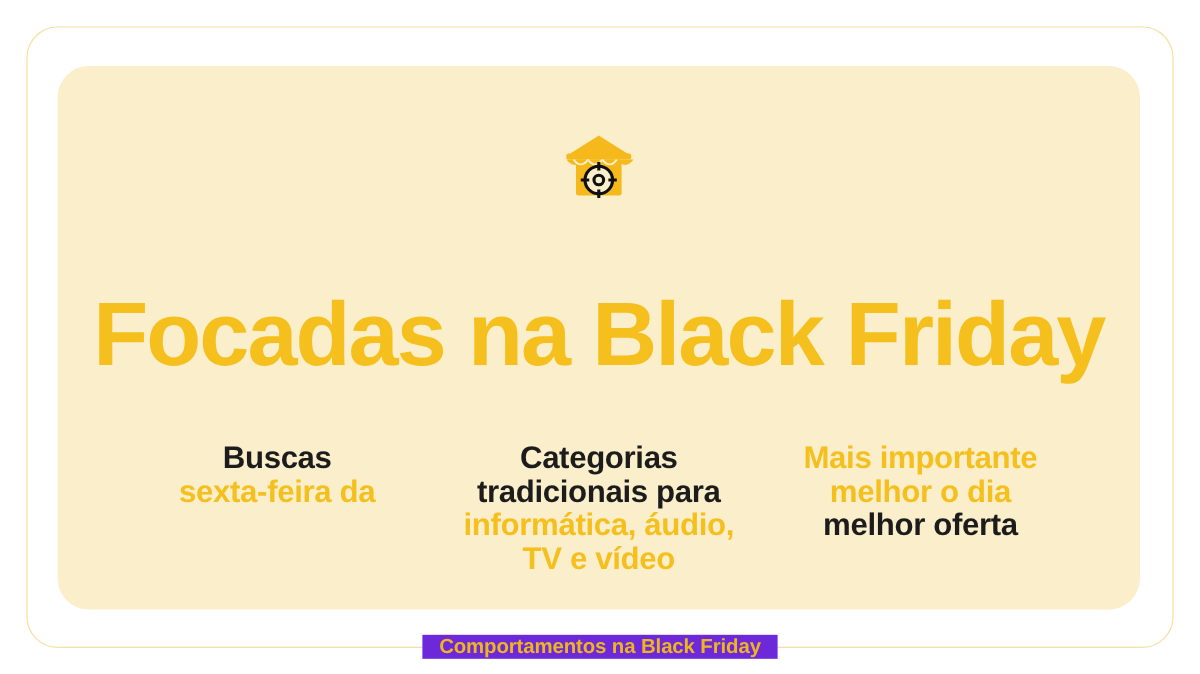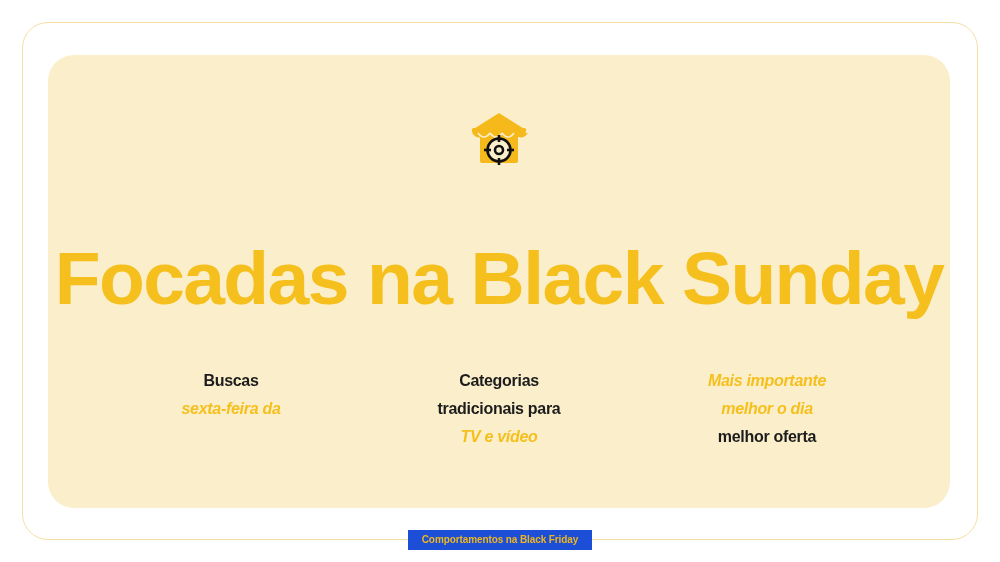--- a/index.html
+++ b/index.html
@@ -84,42 +84,42 @@
     left: 60px;
     right: 60px;
     top: 312px;
     display: flex;
     justify-content: space-between;
     align-items: flex-start;
   }
   .col {
     width: 246px;
     text-align: center;
-    font-size: 16px;
+    font-size: 26px;
     line-height: 28px;
     font-weight: 700;
     letter-spacing: -0.3px;
   }
   .col .dark { color: #1c1c1c; }
-  .col .accent { color: #f5c01d; font-style: italic; }
+  .col .accent { color: #f5c01d; }
 
   
   .footer-caption {
     position: absolute;
     left: 0;
     right: 0;
     top: 529px;
     text-align: center;
     pointer-events: none;
   }
   .footer-caption span {
     display: inline-block;
-    background: #1d4ed8;
+    background: #6d28d9;
     padding: 0 14px;
-    font-size: 10px;
+    font-size: 17px;
     line-height: 20px;
     font-weight: 700;
     letter-spacing: -0.1px;
     color: #eeb61e;
     white-space: nowrap;
   }
 </style>
 </head>
 <body>
 
@@ -144,32 +144,33 @@
 
         <circle cx="31" cy="39" r="11.5" fill="#fbeecb" stroke="#101010" stroke-width="2.6"></circle>
         <circle cx="31" cy="39" r="4" fill="#fbeecb" stroke="#101010" stroke-width="2.6"></circle>
         <line x1="31" y1="24" x2="31" y2="31" stroke="#101010" stroke-width="2.6"></line>
         <line x1="31" y1="47" x2="31" y2="54" stroke="#101010" stroke-width="2.6"></line>
         <line x1="16" y1="39" x2="23" y2="39" stroke="#101010" stroke-width="2.6"></line>
         <line x1="39" y1="39" x2="46" y2="39" stroke="#101010" stroke-width="2.6"></line>
       </svg>
     </div>
 
-    <div class="headline">Focadas na Black Sunday</div>
+    <div class="headline">Focadas na Black Friday</div>
 
     <div class="columns">
 
       <div class="col">
         <div class="dark">Buscas</div>
         <div class="accent">sexta-feira da</div>
       </div>
 
       <div class="col">
         <div class="dark">Categorias</div>
         <div class="dark">tradicionais para</div>
+        <div class="accent">informática, áudio,</div>
         <div class="accent">TV e vídeo</div>
       </div>
 
       <div class="col">
         <div class="accent">Mais importante</div>
         <div class="accent">melhor o dia</div>
         <div class="dark">melhor oferta</div>
       </div>
 
     </div>

